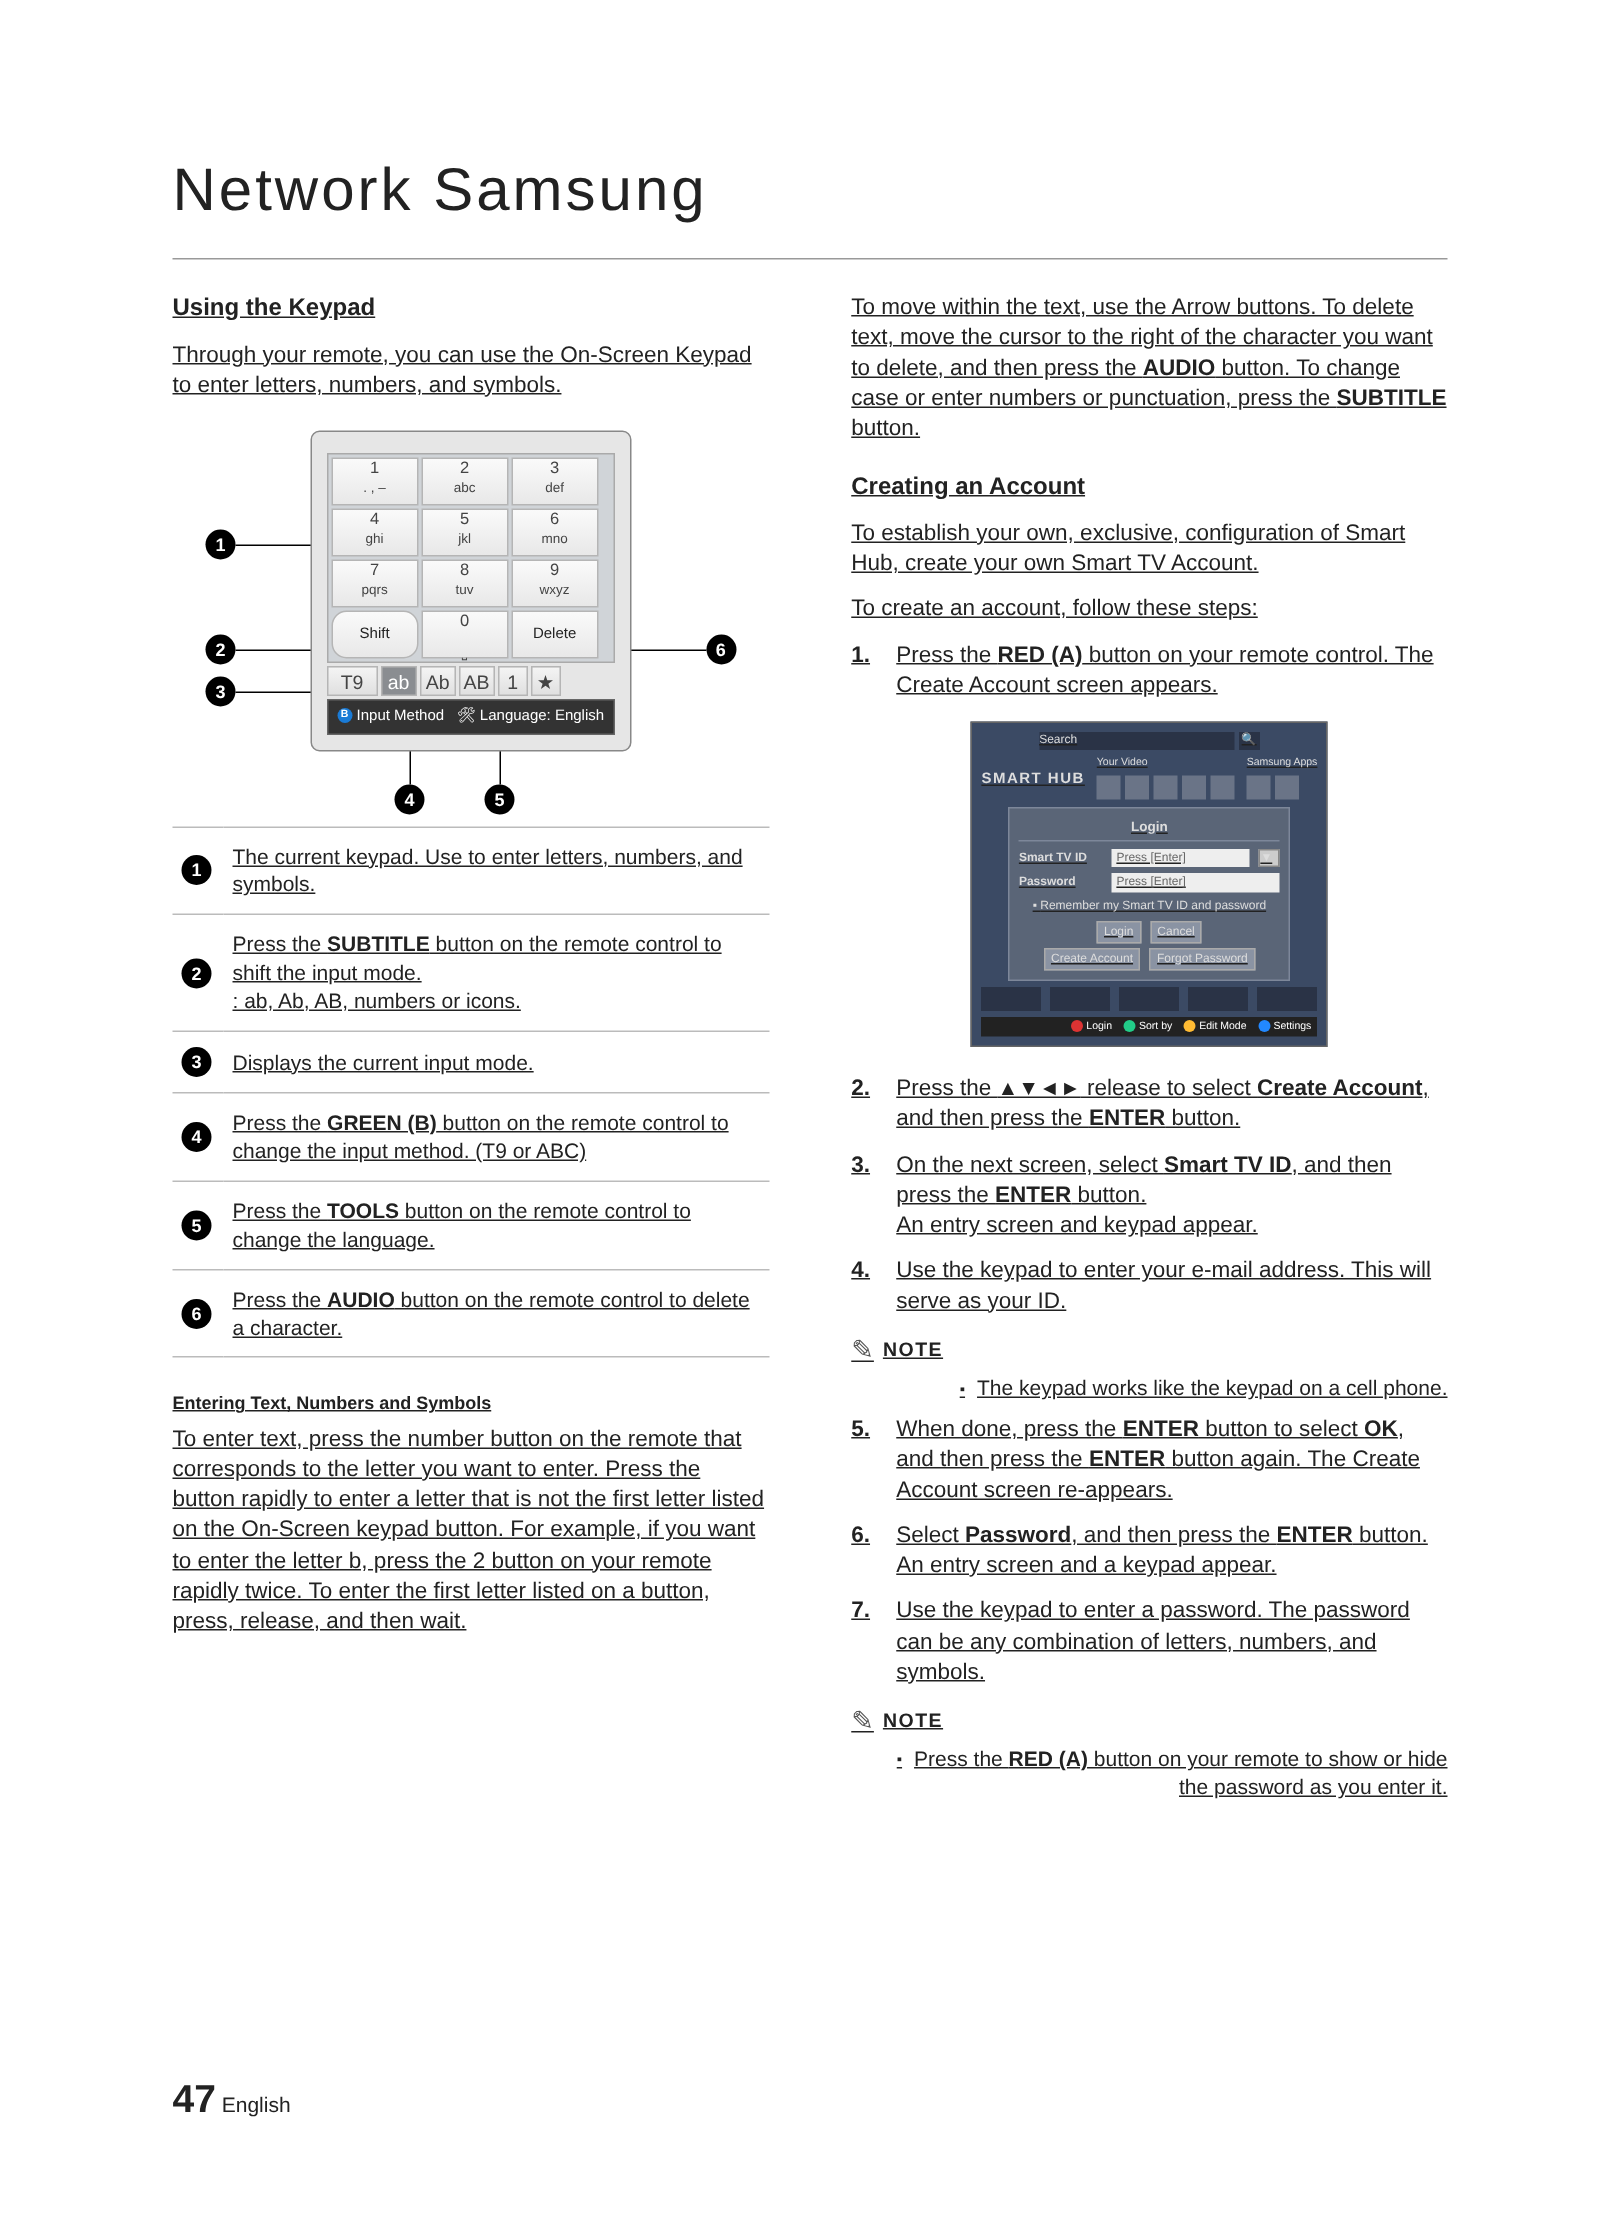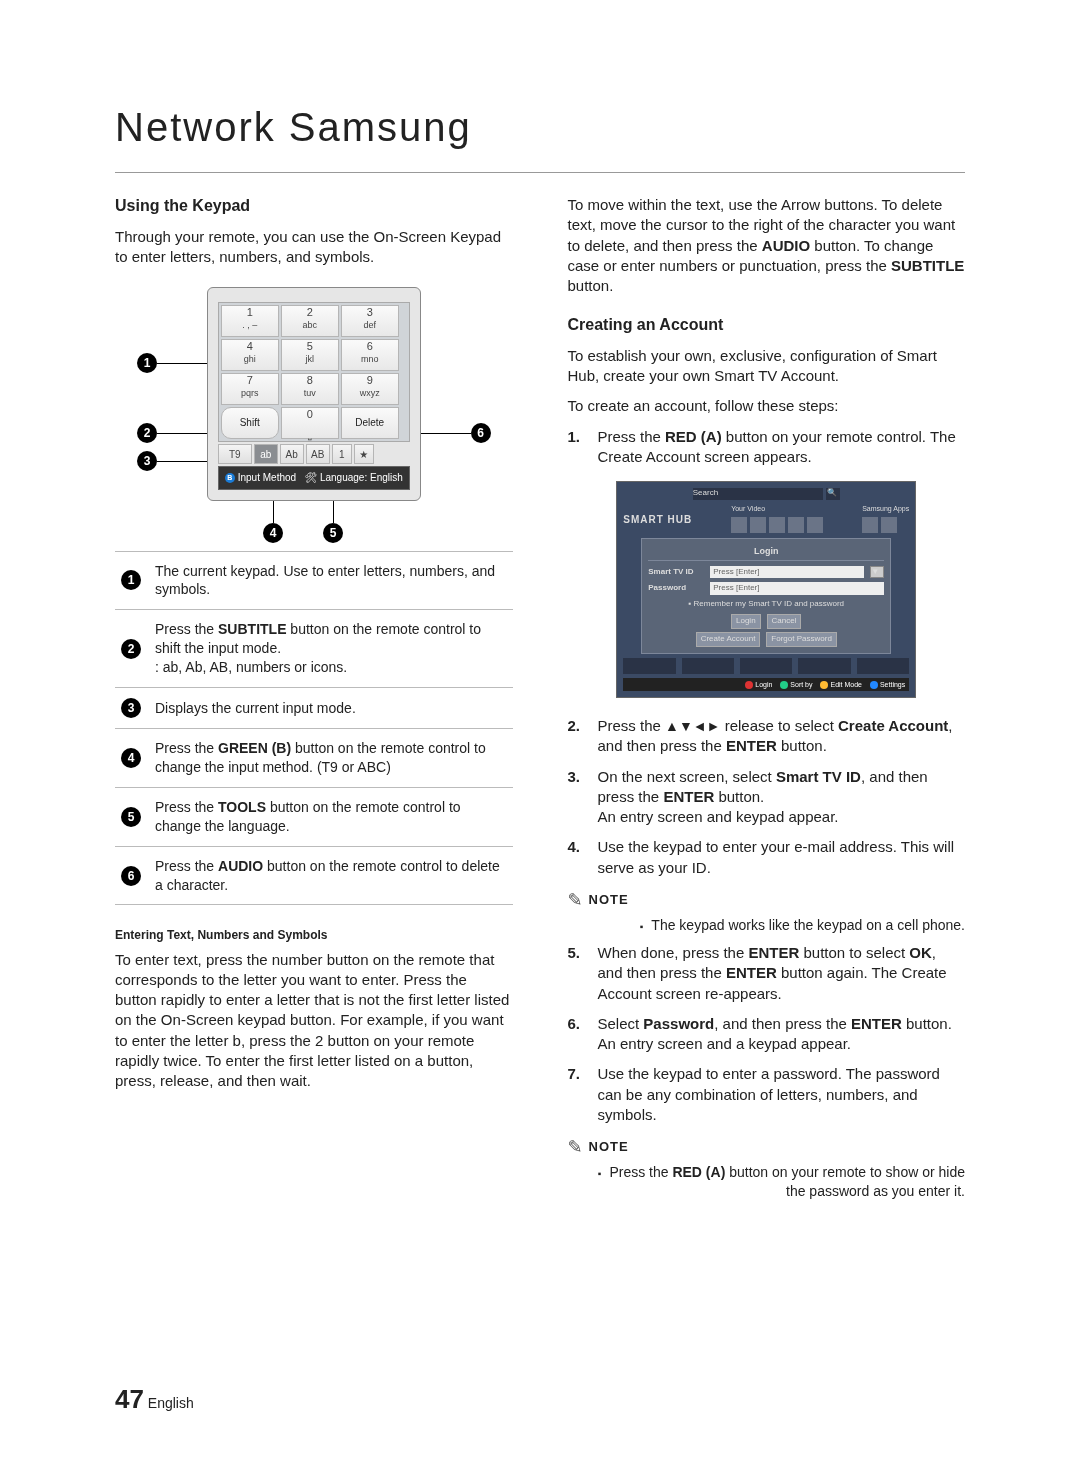--- a/index.html
+++ b/index.html
@@ -15,21 +15,21 @@
     position: relative;
   }
   h1.page-title {
     font-weight: 300;
     font-size: 40px;
     letter-spacing: 2px;
     margin-bottom: 18px;
   }
   hr.title-rule { border: none; border-top: 1px solid #999; margin-bottom: 22px; }
   .cols { display: flex; gap: 55px; }
-  .col { flex: 1 1 0; }
+  .col { flex: 1 1 0; text-decoration: underline; }
   .section-heading { font-weight: bold; font-size: 16px; margin-bottom: 10px; }
   p { margin-bottom: 10px; }
   .bold { font-weight: bold; }
 
   
   .keypad-wrap { text-align: center; margin: 20px 0 50px; position: relative; }
   .keypad-device {
     display: inline-block;
     border: 1px solid #888;
     background: #e6e6e6;
@@ -60,21 +60,21 @@
   .key.delete { grid-column: span 1; font-size: 10px; line-height: 28px; }
   .mode-row {
     display: grid;
     grid-template-columns: 34px 24px 24px 24px 20px 20px;
     gap: 2px;
     margin-top: 2px;
   }
   .mode-cell {
     border: 1px solid #b5b5b5;
     background: linear-gradient(#f4f4f4,#e0e0e0);
-    font-size: 10px;
+    font-size: 13px;
     text-align: center;
     line-height: 20px;
     height: 20px;
     color:#444;
   }
   .mode-cell.active { background: #8a8d91; color: #fff; }
   .footer-bar {
     background: #333;
     color: #fff;
     font-size: 10px;
@@ -111,21 +111,21 @@
   .arrow-glyphs { font-size: 14px; }
   .note-line { display:flex; gap:6px; align-items:center; margin: 8px 0 4px; font-weight: normal;}
   .note-icon { font-size: 18px; color:#555; }
   .note-label { font-weight: bold; letter-spacing: 1px; font-size: 13px; }
   ul.note-list { list-style: none; padding-left: 28px; font-size: 14px;}
   ul.note-list li::before { content: "▪"; margin-right: 8px; font-size: 10px; vertical-align: middle;}
   ul.note-list li { margin-bottom: 6px; text-align: right; }
 
   
   .hub-shot {
-    width: 300px; height: auto;
+    width: 238px; height: auto;
     margin: 14px auto 18px;
     background: #3b4a64;
     border: 1px solid #666;
     font-size: 8px; color: #ddd;
     padding: 6px;
   }
   .hub-top { display:flex; justify-content:space-between; margin-bottom:4px;}
   .hub-search { background:#2a3346; border:0; height:12px; width:130px; flex:0 0 auto;}
   .hub-q { background:#2a3346; width:14px; height:12px; text-align:center;}
   .hub-icons { display:flex; gap:3px; margin:3px 0;}

